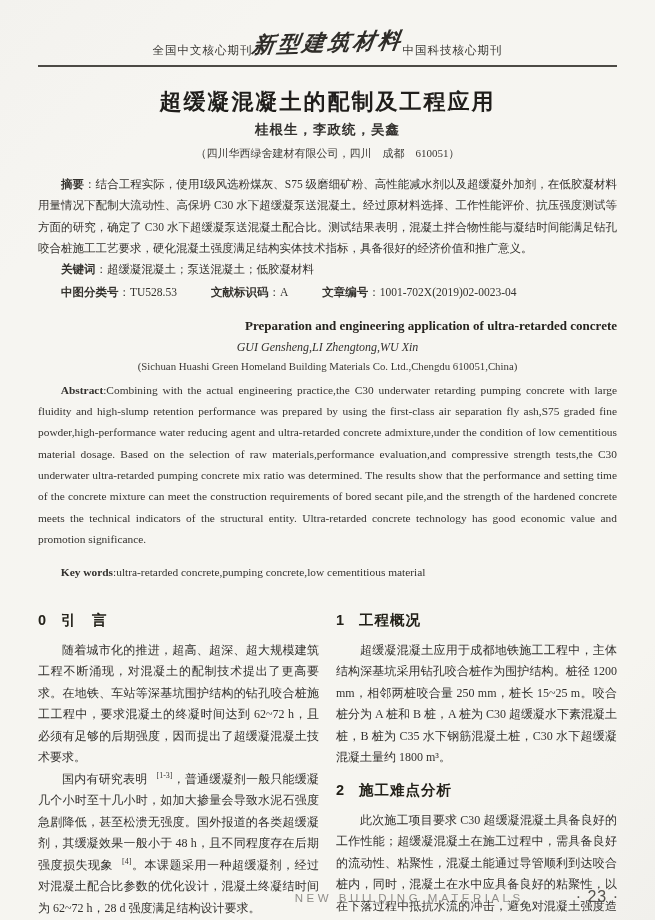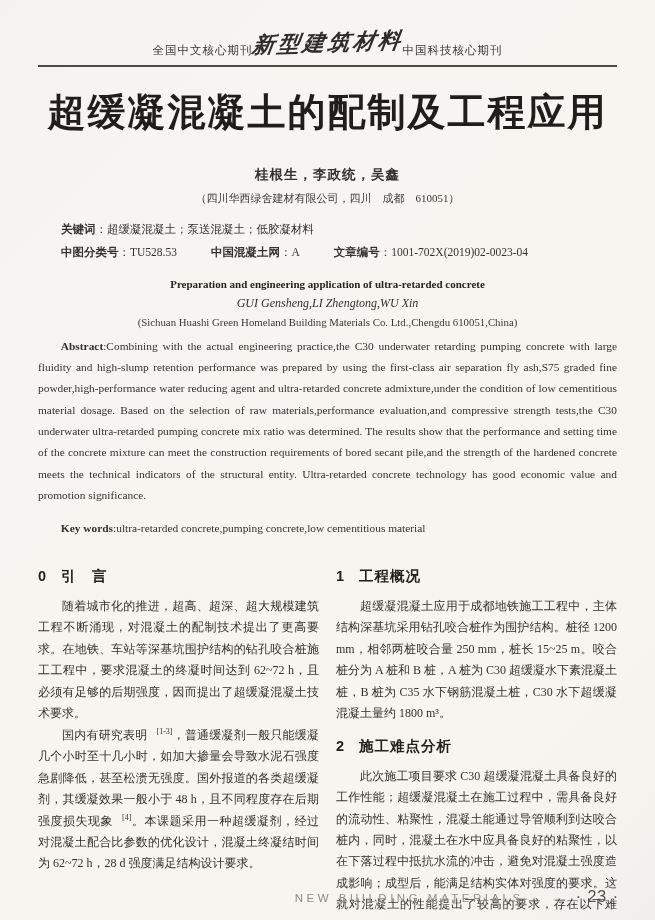--- a/index.html
+++ b/index.html
@@ -28,33 +28,33 @@
     font-size:22px;font-weight:bold;font-style:italic;
     font-family:"DejaVu Serif",serif;
     transform:skewX(-10deg) rotate(-2deg);
     letter-spacing:3px;color:#2f2d29;
   }
   .hdr-rule{border-top:2px solid #4c4a45;margin:0 38px;}
   
   .title{
     margin-top:20px;text-align:center;
     font-family:"Liberation Sans","DejaVu Sans",sans-serif;
-    font-size:38px;font-weight:800;letter-spacing:2px;color:#201e1b;
+    font-size:22px;font-weight:800;letter-spacing:2px;color:#201e1b;
   }
-  .authors{margin-top:28px;text-align:center;font-size:13.5px;font-weight:bold;letter-spacing:1px;}
+  .authors{margin-top:4px;text-align:center;font-size:13.5px;font-weight:bold;letter-spacing:1px;}
   .affil{margin-top:7px;text-align:center;font-size:11px;color:#3a3834;}
   
   .meta{margin:13px 38px 0 38px;font-size:11.5px;line-height:1.85;color:#34322e;}
   .meta p{margin:0;text-align:justify;text-indent:2em;}
   .b{font-weight:bold;}
   .clcline{margin-top:2px;padding-left:2em;display:flex;}
   .clcline .clc-item{margin-right:34px;white-space:nowrap;}
   
   .en{margin:14px 38px 0 38px;font-family:"Liberation Serif","DejaVu Serif",serif;}
-  .en-title{text-align:center;font-weight:bold;font-size:11px;color:#26241f;}
+  .en-title{text-align:right;font-weight:bold;font-size:13px;color:#26241f;}
   .en-authors{text-align:center;font-style:italic;font-size:12px;margin-top:6px;}
   .en-affil{text-align:center;font-size:10.8px;margin-top:5px;color:#3a3834;}
   .en-abs{margin-top:8px;font-size:11.4px;line-height:1.87;text-align:justify;text-indent:2em;}
   .en-kw{font-size:11.4px;line-height:1.87;text-indent:2em;text-align:justify;}
   
   .cols{margin:16px 38px 0 38px;display:flex;gap:17px;}
   .col{flex:1;min-width:0;font-size:12px;line-height:1.79;text-align:justify;display:flex;flex-direction:column;}
   .sec{
     font-family:"Liberation Sans","DejaVu Sans",sans-serif;
     font-size:14.5px;font-weight:bold;color:#232119;
@@ -89,24 +89,25 @@
     <span class="hdr-logo">新型建筑材料</span>
     <span class="hdr-side">中国科技核心期刊</span>
   </div>
   <div class="hdr-rule"></div>
 
   <div class="title">超缓凝混凝土的配制及工程应用</div>
   <div class="authors">桂根生，李政统，吴鑫</div>
   <div class="affil">（四川华西绿舍建材有限公司，四川　成都　610051）</div>
 
   <div class="meta">
+    <p><span class="b">摘要</span><span>：结合工程实际，使用Ⅰ级风选粉煤灰、S75 级磨细矿粉、高性能减水剂以及超缓凝外加剂，在低胶凝材料用量情况下配制大流动性、高保坍 C30 水下超缓凝泵送混凝土。经过原材料选择、工作性能评价、抗压强度测试等方面的研究，确定了 C30 水下超缓凝泵送混凝土配合比。测试结果表明，混凝土拌合物性能与凝结时间能满足钻孔咬合桩施工工艺要求，硬化混凝土强度满足结构实体技术指标，具备很好的经济价值和推广意义。</span></p>
     <p><span class="b">关键词</span><span>：超缓凝混凝土；泵送混凝土；低胶凝材料</span></p>
     <div class="clcline">
       <span class="clc-item"><span class="b">中图分类号</span><span>：TU528.53</span></span>
-      <span class="clc-item"><span class="b">中国混凝土网</span><span>：A</span></span>
+      <span class="clc-item"><span class="b">文献标识码</span><span>：A</span></span>
       <span class="clc-item"><span class="b">文章编号</span><span>：1001-702X(2019)02-0023-04</span></span>
     </div>
   </div>
 
   <div class="en">
     <div class="en-title">Preparation and engineering application of ultra-retarded concrete</div>
     <div class="en-authors">GUI Gensheng,LI Zhengtong,WU Xin</div>
     <div class="en-affil">(Sichuan Huashi Green Homeland Building Materials Co. Ltd.,Chengdu 610051,China)</div>
     <p class="en-abs"><span class="b">Abstract</span><span>:Combining with the actual engineering practice,the C30 underwater retarding pumping concrete with large fluidity and high-slump retention performance was prepared by using the first-class air separation fly ash,S75 graded fine powder,high-performance water reducing agent and ultra-retarded concrete admixture,under the condition of low cementitious material dosage. Based on the selection of raw materials,performance evaluation,and compressive strength tests,the C30 underwater ultra-retarded pumping concrete mix ratio was determined. The results show that the performance and setting time of the concrete mixture can meet the construction requirements of bored secant pile,and the strength of the hardened concrete meets the technical indicators of the structural entity. Ultra-retarded concrete technology has good economic value and promotion significance.</span></p>
     <p class="en-kw"><span class="b">Key words</span><span>:ultra-retarded concrete,pumping concrete,low cementitious material</span></p>

